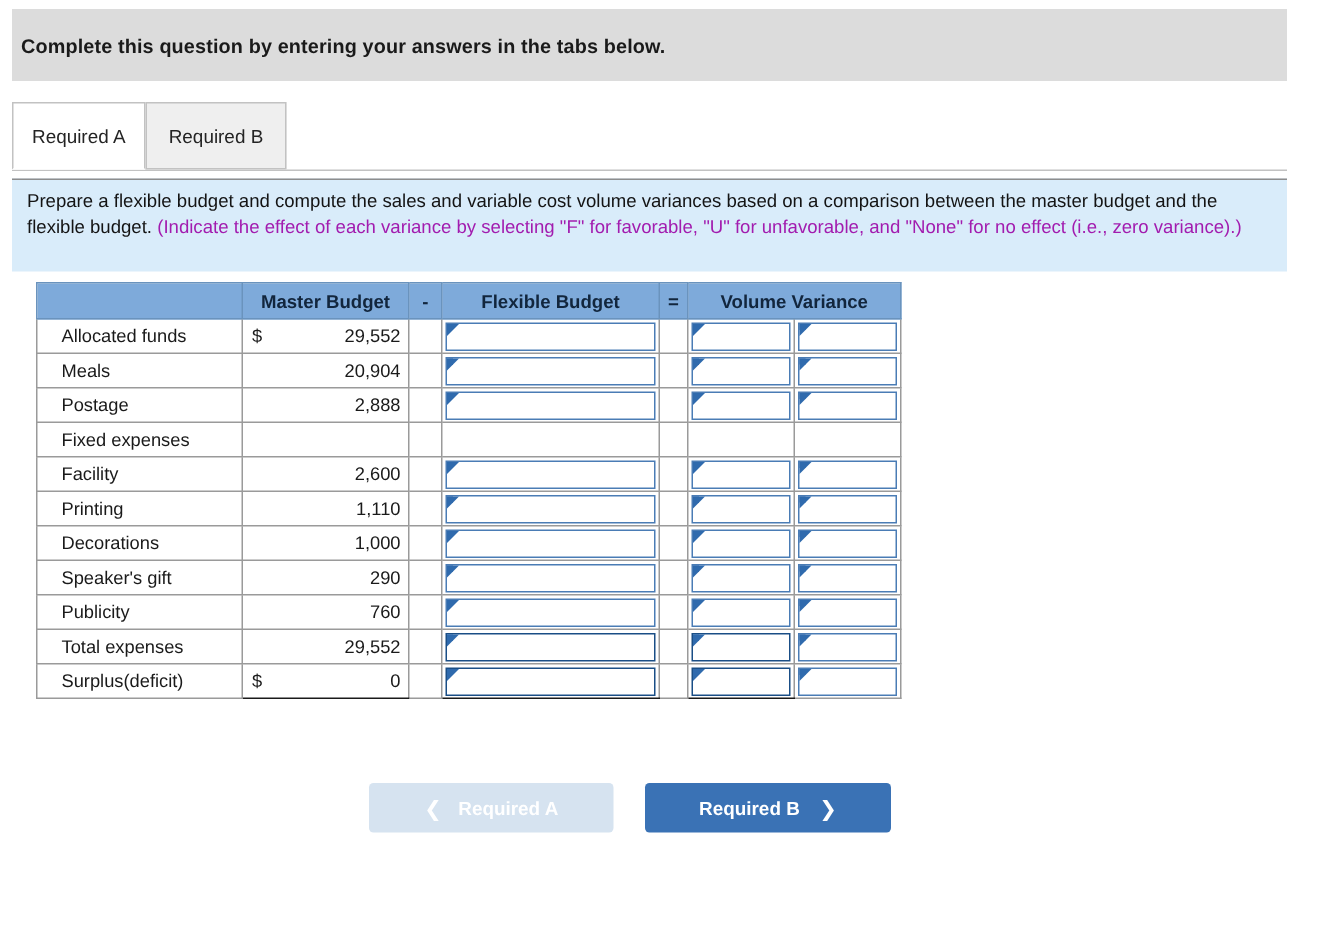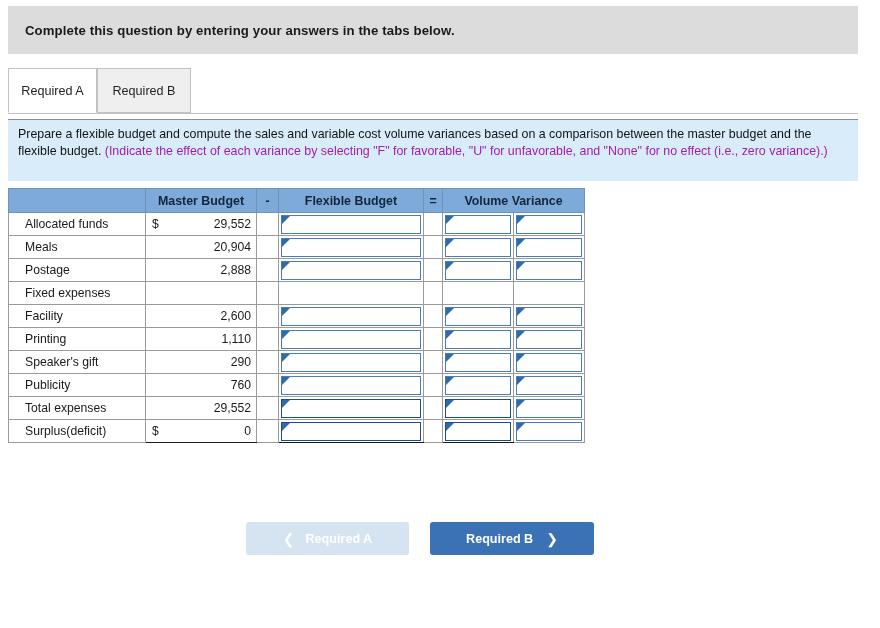--- a/index.html
+++ b/index.html
@@ -13,21 +13,21 @@
   #app { position: relative; width: 880px; height: 628px; background:#fff; }
 
   
   .banner {
     position: absolute; left: 8px; top: 6px;
     width: 850px; height: 48px;
     background: #dcdcdc;
     display: flex; align-items: center;
   }
   .banner-text {
-    padding-left: 17px;
+    padding-left: 6px;
     font-size: 13.2px; font-weight: bold; color: #1a1a1a;
     letter-spacing: 0.1px;
   }
 
   
   .tabstrip {
     position: absolute; left: 8px; top: 68px;
     width: 850px; height: 46px;
   }
   .tabstrip:after {
@@ -53,21 +53,21 @@
     width: 850px; height: 62px;
     background: #d9ecfa;
     border-top: 1px solid #8d8d8d;
     padding: 6px 10px 0 10px;
     font-size: 12.4px; color: #141414; line-height: 16.5px;
   }
   .red { color: #a21caf; }
 
   
   .sheet {
-    position: absolute; left: 8px; top: 188px;
+    position: absolute; left: 24px; top: 188px;
     width: 577px;
     border-collapse: collapse;
     table-layout: fixed;
     font-size: 12.2px; color: #1a1a1a;
   }
   .sheet td, .sheet th {
     border: 1px solid #9a9a9a;
     padding: 0;
     height: 23px;
     vertical-align: middle;
@@ -300,20 +300,41 @@
               <span class="marker"></span>
             </span>
           </td>
           <td class="cell-pad">
             <span class="inputbox">
               <span class="marker"></span>
             </span>
           </td>
         </tr>
         <tr>
+          <td class="label indent">Decorations</td>
+          <td class="num"><span>1,000</span></td>
+          <td></td>
+          <td class="cell-pad">
+            <span class="inputbox">
+              <span class="marker"></span>
+            </span>
+          </td>
+          <td></td>
+          <td class="cell-pad">
+            <span class="inputbox">
+              <span class="marker"></span>
+            </span>
+          </td>
+          <td class="cell-pad">
+            <span class="inputbox">
+              <span class="marker"></span>
+            </span>
+          </td>
+        </tr>
+        <tr>
           <td class="label indent">Speaker's gift</td>
           <td class="num"><span>290</span></td>
           <td></td>
           <td class="cell-pad">
             <span class="inputbox">
               <span class="marker"></span>
             </span>
           </td>
           <td></td>
           <td class="cell-pad">

